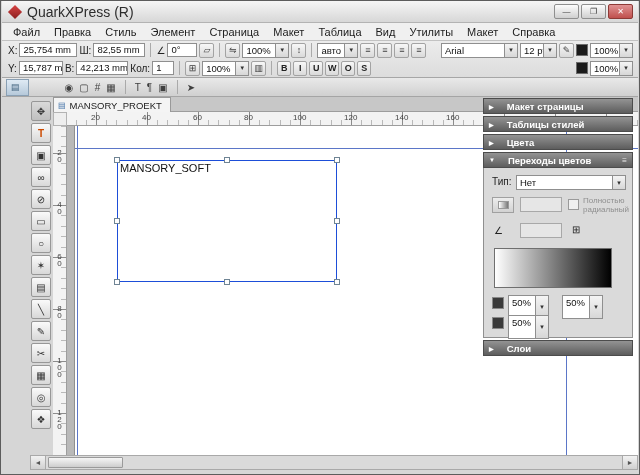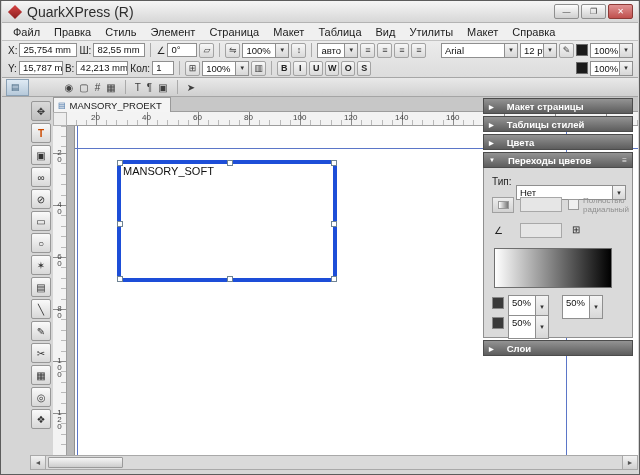--- a/index.html
+++ b/index.html
@@ -98,21 +98,21 @@
   .vruler span { position:absolute; left:2px; font-size:8px; color:#444;
                  writing-mode:vertical-rl; text-orientation:upright; letter-spacing:-2px; }
 
   .canvas { position:absolute; left:66px; right:1px; top:125px; bottom:19px;
             background:#fff; overflow:hidden; }
   .pasteband { position:absolute; left:0; top:0; bottom:0; width:8px; background:#b9b9b9;
                border-right:1px solid #8f8f8f; }
   .guide-v { position:absolute; top:0; bottom:0; width:1px; background:#5b76c8; }
   .guide-h { position:absolute; left:8px; right:0; height:1px; background:#5b76c8; }
   .textbox { position:absolute; left:50px; top:34px; width:220px; height:122px;
-             border:4px solid #1d4ed8; }
+             border:1px solid #1d4ed8; }
   .tbtext { font-size:11px; color:#111; padding:1px 2px; }
   .handle { position:absolute; width:6px; height:6px; background:#fff; border:1px solid #6f8494; }
 
   
   .hscroll { position:absolute; left:29px; right:1px; bottom:4px; height:15px;
              background:#dadada; border:1px solid #a9a9a9; display:flex; align-items:stretch; }
   .sarrow { width:15px; display:flex; align-items:center; justify-content:center;
             font-size:7px; color:#555; background:linear-gradient(#f2f2f2,#d0d0d0);
             border-right:1px solid #a9a9a9; }
   .sarrow.right { margin-left:auto; border-right:none; border-left:1px solid #a9a9a9; }
@@ -343,21 +343,21 @@
       <span class="arr">▶</span>
       <span>Цвета</span>
     </div>
     <div class="phead open">
       <span class="arr">▼</span>
       <span>Переходы цветов</span>
       <span class="pmenu">≡</span>
     </div>
     <div class="pbody">
       <span class="plabel" style="left:8px;top:8px">Тип:</span>
-      <span class="combo" style="position:absolute;left:32px;top:17px">
+      <span class="combo" style="position:absolute;left:32px;top:7px">
         <span class="val" style="width:97px">Нет</span>
         <span class="arrow">▾</span>
       </span>
       <span class="gbtn">
           <span class="mini"></span>
         </span>
       <span class="dfield" style="left:36px;top:29px"></span>
       <span class="chk"></span>
       <span class="chklbl">Полностью радиальный</span>
       <span class="plabel dim" style="left:10px;top:57px">∠</span>

